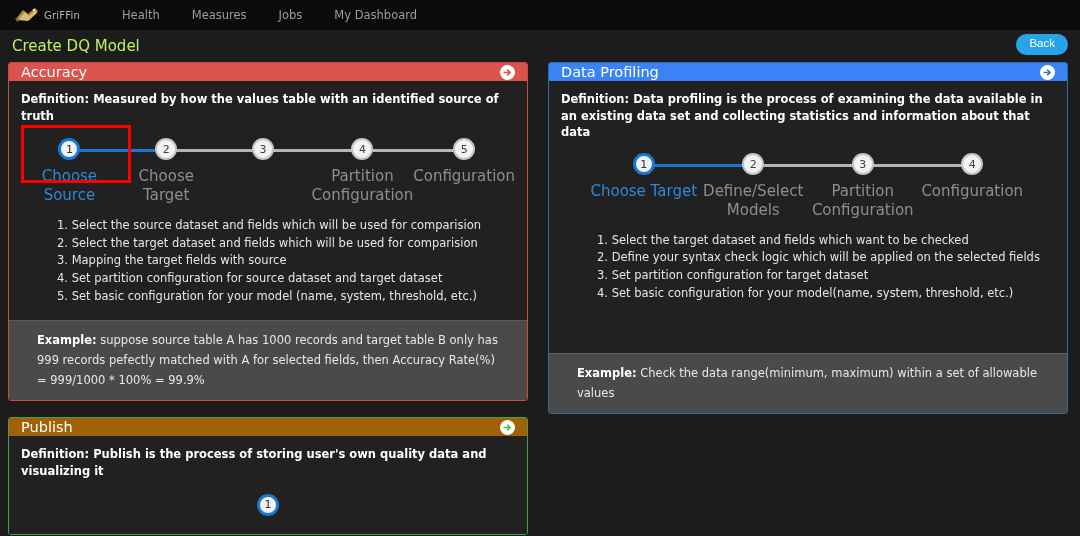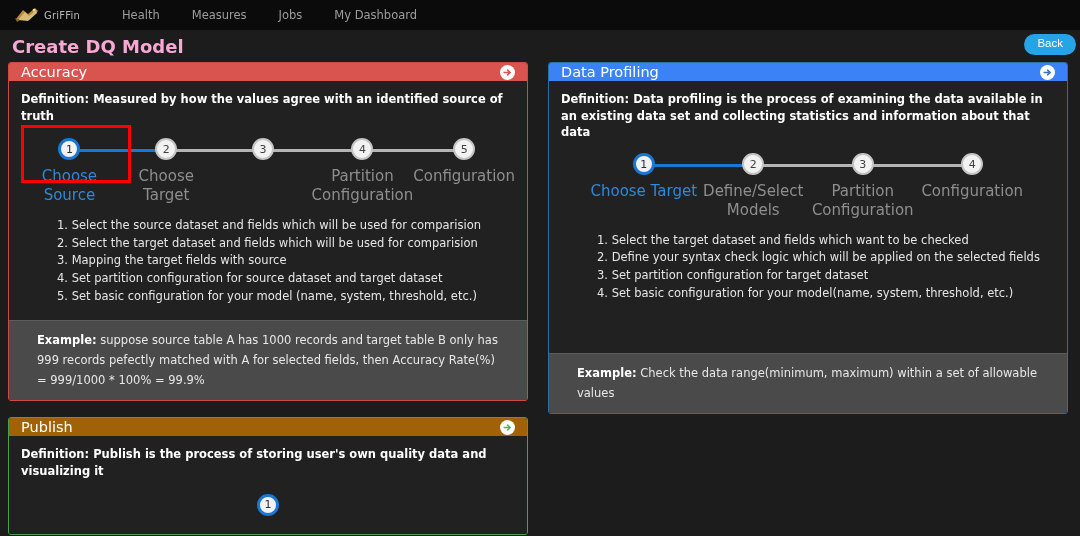--- a/index.html
+++ b/index.html
@@ -48,27 +48,26 @@
 
   
   .page-head {
     height: 32px;
     position: relative;
     display: flex;
     align-items: center;
     padding: 0 12px;
   }
   .page-title {
-    color: #f9a8d4;
-    font-size: 18px;
-    font-weight: bold;
+    color: #bef264;
+    font-size: 15px;
   }
   .back-btn {
     position: absolute;
-    right: 4px;
+    right: 12px;
     top: 4px;
     background: #27a3e8;
     color: #ffffff;
     font-size: 11.5px;
     border: none;
     border-radius: 11px;
     padding: 4px 13px 5px;
     cursor: pointer;
     line-height: 1;
   }
@@ -268,21 +267,21 @@
     <div class="panel accuracy">
       <div class="panel-head accuracy">
         <span class="panel-title">Accuracy</span>
         <span class="head-icon">
           <svg width="11" height="11" viewBox="0 0 11 11">
             <path d="M2.2 5.5 H7.4 M5.6 3.2 L8.2 5.5 L5.6 7.8" stroke="#d9534f" stroke-width="1.6" fill="none" stroke-linecap="round" stroke-linejoin="round"></path>
           </svg>
         </span>
       </div>
       <div class="panel-body body-pad-a">
-        <div class="definition">Definition: Measured by how the values agree with an identified source of truth</div>
+        <div class="definition">Definition: Measured by how the values table with an identified source of truth</div>
         <div style="position:relative;">
           <div class="stepper">
             <div class="step active">
               <span class="bar"></span>
               <span class="circle">1</span>
               <span class="step-label">Choose Source</span>
             </div>
             <div class="step">
               <span class="bar"></span>
               <span class="circle">2</span>

